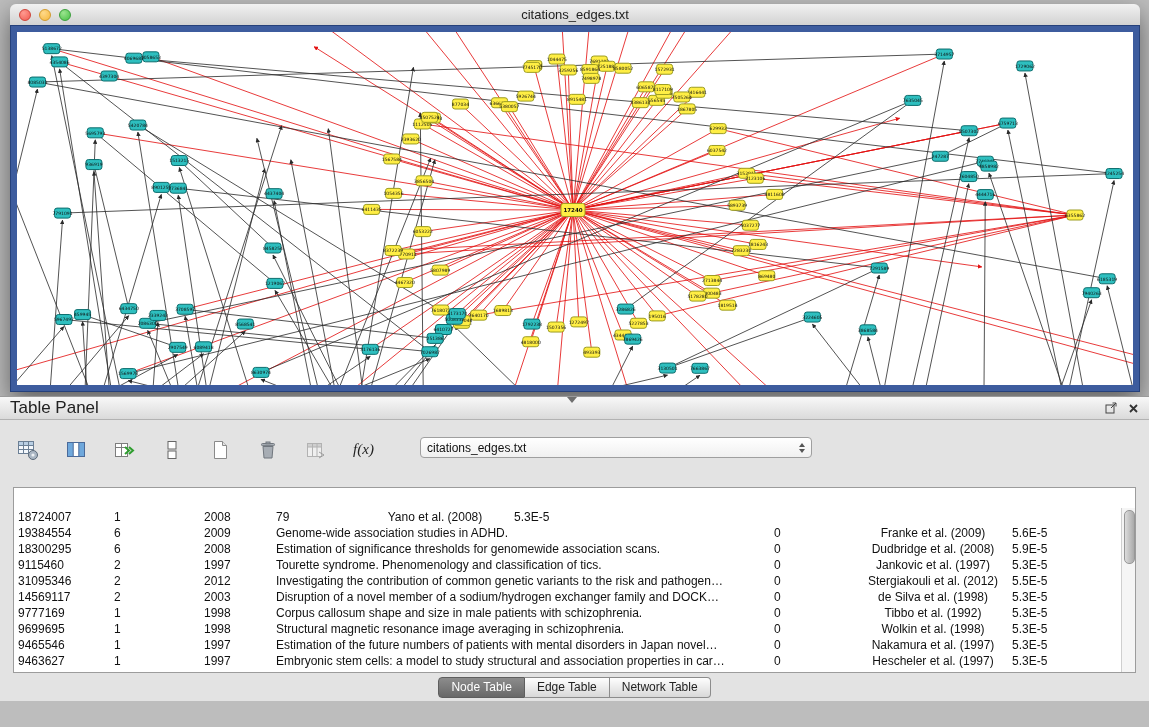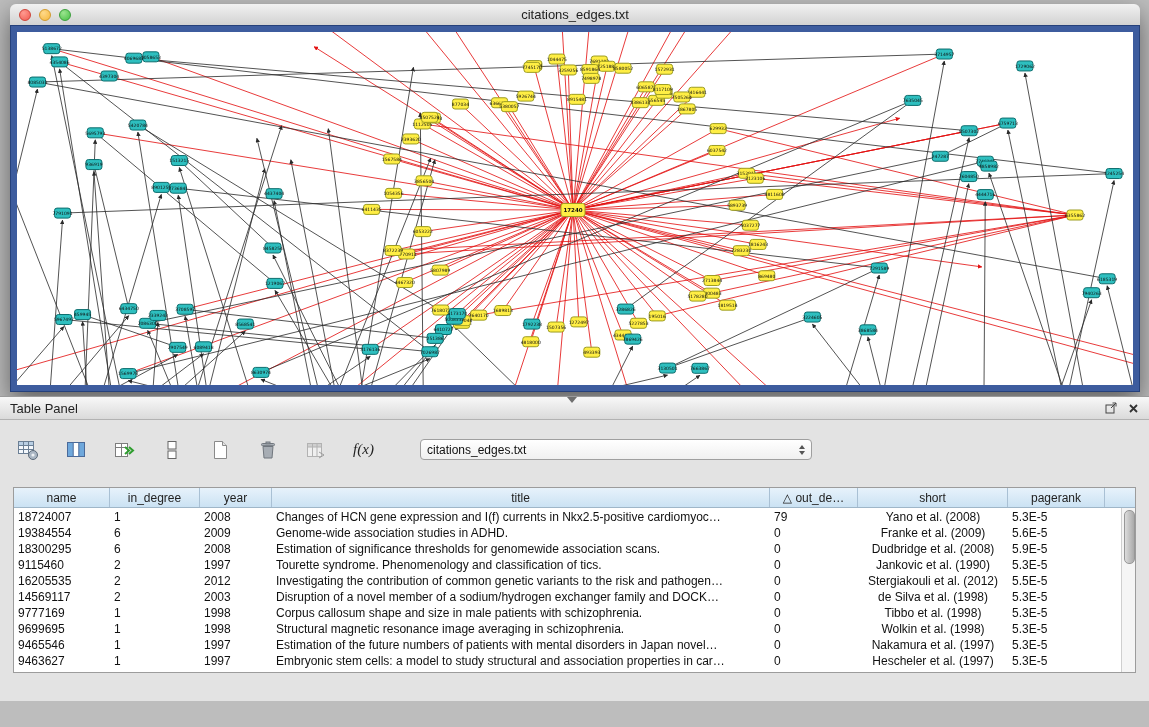--- a/index.html
+++ b/index.html
@@ -29,25 +29,25 @@
   .nt{fill:#2ebfbf;stroke:#0d6e6e;stroke-width:1;}
   .nl{font-family:"DejaVu Sans",sans-serif;font-size:4.5px;text-anchor:middle;fill:#111;}
   .nlh{font-family:"DejaVu Sans",sans-serif;font-size:5.5px;font-weight:bold;text-anchor:middle;fill:#111;}
   
   .tablepanel{position:absolute;top:396px;left:0;width:1149px;height:304px;
     background:#e3e3e3;border-top:1px solid #9a9a9a;}
   .grip{position:absolute;top:0px;left:567px;width:0;height:0;z-index:5;
     border-left:5px solid transparent;border-right:5px solid transparent;border-top:6px solid #6f6f6f;}
   .tp-header{height:22px;background:linear-gradient(#f8f8f8,#dadada);
     border-bottom:1px solid #b2b2b2;display:flex;align-items:center;
-    padding:0 10px;font-size:13px;color:#222;}
+    padding:0 10px;font-size:17px;color:#222;}
   .tp-spacer{flex:1;}
   .tp-act{display:flex;align-items:center;gap:10px;}
   .tp-act span{display:inline-flex;cursor:default;}
-  .tp-toolbar{position:absolute;top:40px;left:14px;display:flex;align-items:center;gap:21px;}
+  .tp-toolbar{position:absolute;top:40px;left:14px;display:flex;gap:21px;}
   .tbtn{width:27px;height:25px;display:flex;align-items:center;justify-content:center;border-radius:4px;}
   .fx{font-family:"Liberation Serif",serif;font-style:italic;font-size:15px;color:#222;}
   .combo{margin-left:22px;width:392px;height:21px;border:1px solid #9f9f9f;border-radius:4px;
     background:linear-gradient(#ffffff,#f0f0f0);display:flex;align-items:center;
     padding:0 6px;box-sizing:border-box;font-size:12px;color:#111;}
   .combo-text{flex:1;overflow:hidden;white-space:nowrap;}
   .combo-arrows{display:flex;flex-direction:column;align-items:center;}
   .arr-up{width:0;height:0;border-left:3.5px solid transparent;border-right:3.5px solid transparent;border-bottom:4.5px solid #555;}
   .arr-dn{width:0;height:0;border-left:3.5px solid transparent;border-right:3.5px solid transparent;border-top:4.5px solid #555;margin-top:2px;}
   
@@ -842,35 +842,25 @@
     <div class="combo">
       <span class="combo-text">citations_edges.txt</span>
       <span class="combo-arrows">
         <span class="arr-up"></span>
           <span class="arr-dn"></span>
       </span>
     </div>
   </div>
 
   <div class="tablewrap">
-    <div class="thead">
-        <div class="th c0">name</div>
-        <div class="th c1">in_degree</div>
-        <div class="th c2">year</div>
-        <div class="th c3">title</div>
-        <div class="th c4">△ out_de…</div>
-        <div class="th c5">short</div>
-        <div class="th c6">pagerank</div>
-      </div>
     <div class="tbody">
         <div class="tr">
           <div class="td c0">18724007</div>
           <div class="td c1">1</div>
           <div class="td c2">2008</div>
-          <div class="td c3">Changes of HCN gene expression and I(f) currents in Nkx2.5-positive cardiomyoc…</div>
           <div class="td c4">79</div>
           <div class="td c5 ctr">Yano et al. (2008)</div>
           <div class="td c6">5.3E-5</div>
         </div>
         <div class="tr">
           <div class="td c0">19384554</div>
           <div class="td c1">6</div>
           <div class="td c2">2009</div>
           <div class="td c3">Genome-wide association studies in ADHD.</div>
           <div class="td c4">0</div>
@@ -885,25 +875,25 @@
           <div class="td c4">0</div>
           <div class="td c5 ctr">Dudbridge et al. (2008)</div>
           <div class="td c6">5.9E-5</div>
         </div>
         <div class="tr">
           <div class="td c0">9115460</div>
           <div class="td c1">2</div>
           <div class="td c2">1997</div>
           <div class="td c3">Tourette syndrome. Phenomenology and classification of tics.</div>
           <div class="td c4">0</div>
-          <div class="td c5 ctr">Jankovic et al. (1990)</div>
+          <div class="td c5 ctr">Jankovic et al. (1997)</div>
           <div class="td c6">5.3E-5</div>
         </div>
         <div class="tr">
-          <div class="td c0">16205535</div>
+          <div class="td c0">31095346</div>
           <div class="td c1">2</div>
           <div class="td c2">2012</div>
           <div class="td c3">Investigating the contribution of common genetic variants to the risk and pathogen…</div>
           <div class="td c4">0</div>
           <div class="td c5 ctr">Stergiakouli et al. (2012)</div>
           <div class="td c6">5.5E-5</div>
         </div>
         <div class="tr">
           <div class="td c0">14569117</div>
           <div class="td c1">2</div>
@@ -912,21 +902,21 @@
           <div class="td c4">0</div>
           <div class="td c5 ctr">de Silva et al. (1998)</div>
           <div class="td c6">5.3E-5</div>
         </div>
         <div class="tr">
           <div class="td c0">9777169</div>
           <div class="td c1">1</div>
           <div class="td c2">1998</div>
           <div class="td c3">Corpus callosum shape and size in male patients with schizophrenia.</div>
           <div class="td c4">0</div>
-          <div class="td c5 ctr">Tibbo et al. (1998)</div>
+          <div class="td c5 ctr">Tibbo et al. (1992)</div>
           <div class="td c6">5.3E-5</div>
         </div>
         <div class="tr">
           <div class="td c0">9699695</div>
           <div class="td c1">1</div>
           <div class="td c2">1998</div>
           <div class="td c3">Structural magnetic resonance image averaging in schizophrenia.</div>
           <div class="td c4">0</div>
           <div class="td c5 ctr">Wolkin et al. (1998)</div>
           <div class="td c6">5.3E-5</div>
@@ -948,18 +938,25 @@
           <div class="td c4">0</div>
           <div class="td c5 ctr">Hescheler et al. (1997)</div>
           <div class="td c6">5.3E-5</div>
         </div>
       </div>
     <div class="vscroll">
       <div class="vthumb"></div>
     </div>
   </div>
 
+  <div class="tabsrow">
+    <div class="seg">
+        <div class="tab sel">Node Table</div>
+        <div class="tab">Edge Table</div>
+        <div class="tab">Network Table</div>
+      </div>
+  </div>
 </div>
 
 <div class="statusbar">
   <span>Memory: OK</span>
   <span class="memdot"></span>
 </div>
 
 </body></html>

